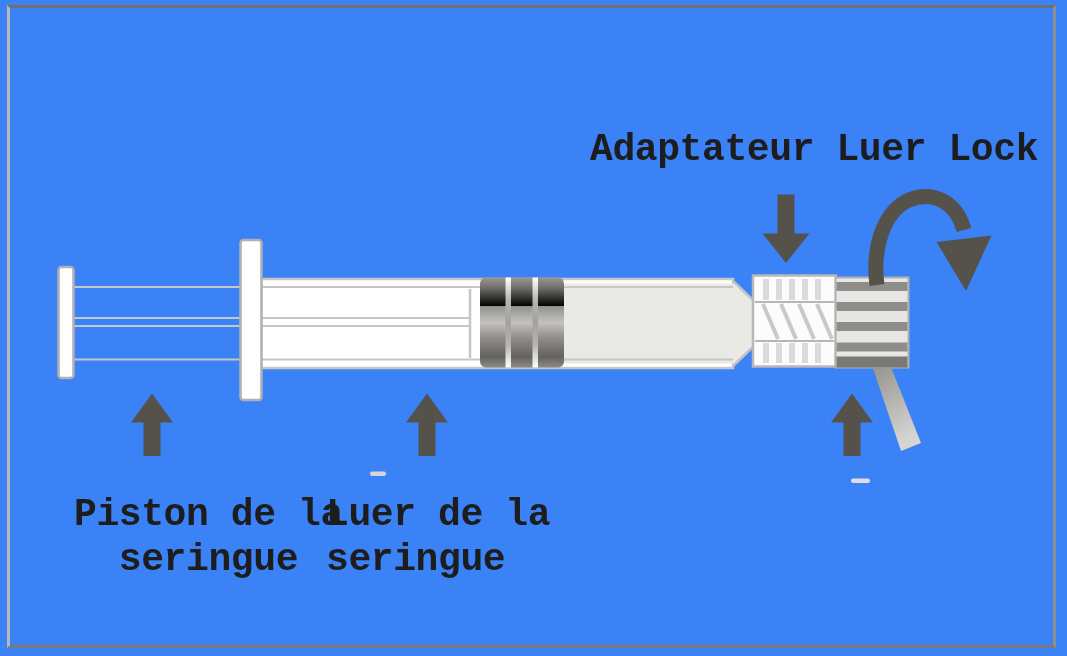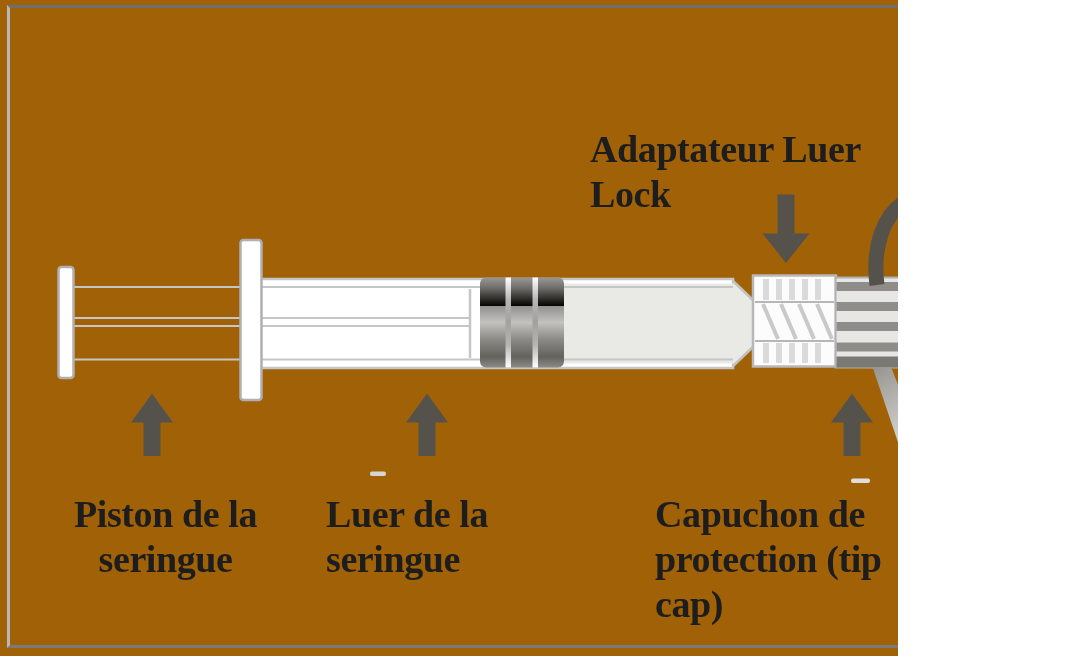--- a/index.html
+++ b/index.html
@@ -1,22 +1,22 @@
 <!DOCTYPE html>
 <html><head>
 <meta charset="utf-8">
 <style>
   html, body { margin: 0; padding: 0; background: #ffffff; }
   #stage {
     position: relative;
-    width: 898px;
+    width: 1067px;
     height: 656px;
-    background: #a16207;
+    background: #3b82f6;
     overflow: hidden;
-    font-family: Liberation Serif, serif;
+    font-family: Liberation Mono, monospace;
   }
   #frame {
     position: absolute;
     left: 7px; top: 5px;
     width: 1043px; height: 637px;
     border: 3px solid #8a8a8a;
     border-top-color: #6f6f6f;
     border-left-color: #b8b8b8;
     border-right-color: #8f8f8f;
     border-bottom-color: #7a7a7a;
@@ -149,15 +149,13 @@
       <path d="M 877 285 C 872 247 884 211 909 200 C 934 190 957 203 964 230" fill="none" stroke-width="15" stroke="#55524c"></path>
       <polygon points="936.5,242 991.5,235.5 966,291" fill="#55524c"></polygon>
     </g>
   </svg>
 
   <div class="lbl lbl-title">Adaptateur Luer Lock</div>
   <div class="lbl lbl-plunger">Piston de la
 seringue</div>
   <div class="lbl lbl-barrel">Luer de la
 seringue</div>
-  <div class="lbl lbl-tipcap">Capuchon de
-protection (tip cap)</div>
 </div>
 
 </body></html>

